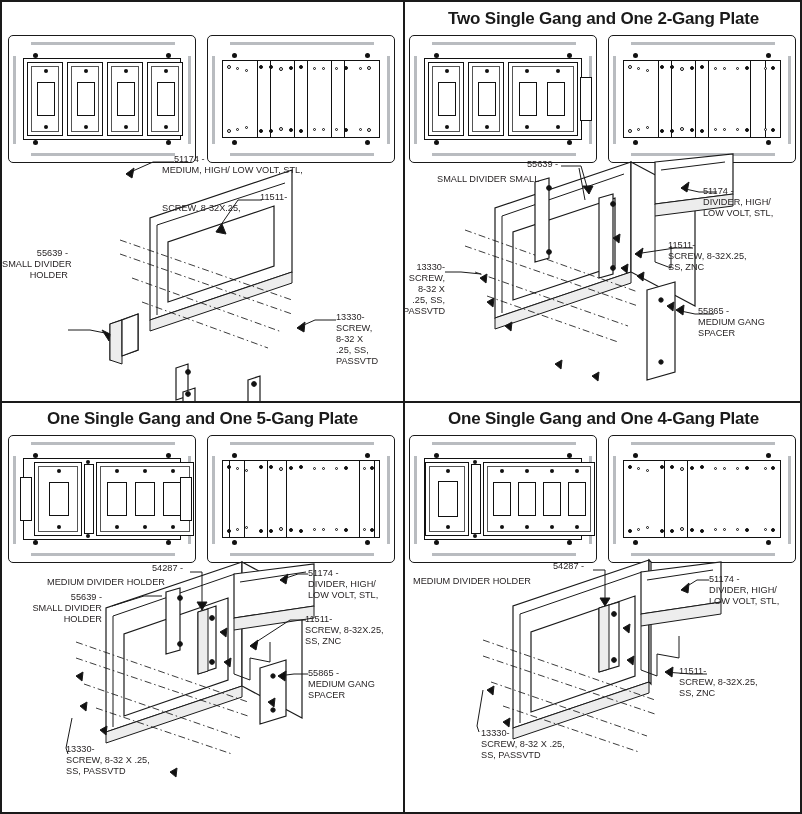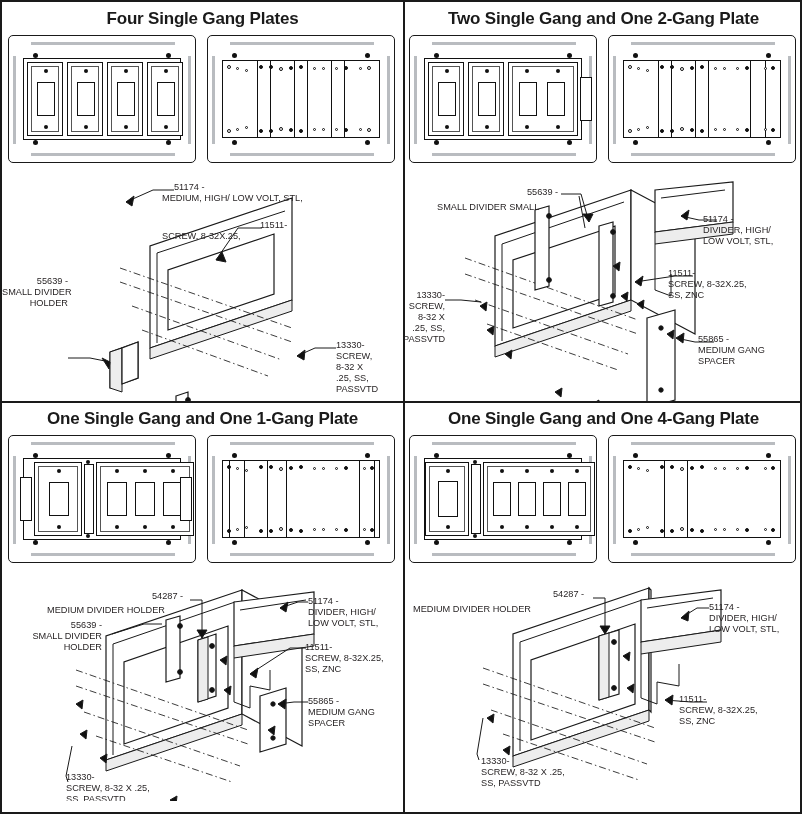--- a/index.html
+++ b/index.html
@@ -27,39 +27,38 @@
   .gangblock{position:absolute;border:1.2px solid #111;background:#fff;box-sizing:border-box;}
   .gangblock .rim{position:absolute;left:3px;top:3px;right:3px;bottom:3px;border:1px solid #555;}
   .rock{position:absolute;border:1.3px solid #111;background:#fff;box-sizing:border-box;}
   .gdot{position:absolute;width:4px;height:4px;border-radius:50%;background:#111;}
   .rearband{position:absolute;left:14px;top:24px;right:14px;bottom:24px;
             border:1.4px solid #111;background:#fff;box-sizing:border-box;}
   .slot{position:absolute;top:0;bottom:0;border-left:1.2px solid #111;border-right:1.2px solid #111;background:#fff;}
   .hole{position:absolute;width:4px;height:4px;border-radius:50%;border:1px solid #111;background:#fff;box-sizing:border-box;}
   .hole.f{background:#111;}
   .hole.sm{width:3px;height:3px;}
-  .asm{position:absolute;left:0;top:176px;width:401px;height:239px;}
+  .asm{position:absolute;left:0;top:148px;width:401px;height:239px;}
   .lbl{position:absolute;font-size:9.2px;line-height:10.6px;color:#231f20;white-space:pre;}
   .lbl.r{text-align:right;}
   svg{position:absolute;left:0;top:0;overflow:visible;}
   .ln{stroke:#1a1a1a;stroke-width:1;fill:none;}
   .dash{stroke:#1a1a1a;stroke-width:.85;fill:none;stroke-dasharray:7 3 1.5 3;}
   .part{stroke:#1a1a1a;stroke-width:1.2;fill:#fff;}
   .partg{stroke:#1a1a1a;stroke-width:1;fill:#ededed;}
   .scr{stroke:#1a1a1a;stroke-width:1;fill:#111;}
 </style>
 </head>
 <body>
 
 <div id="sheet">
   <div class="vdiv"></div>
   <div class="hdiv"></div>
 
   <div class="quad" id="q1">
-    <div class="qtitle">Four Single Gang Plates</div>
 
     <div class="plates">
       <div class="plate left">
         <div class="pbar t"></div>
         <div class="pbar b"></div>
         <div class="pside l"></div>
         <div class="pside r"></div>
         <div class="cdot" style="left:24px;top:17px"></div>
         <div class="cdot" style="right:24px;top:17px"></div>
         <div class="cdot" style="left:24px;bottom:17px"></div>
@@ -366,21 +365,21 @@
 
       <div class="lbl r" style="left:0;top:112px;width:42px">13330-</div>
       <div class="lbl r" style="left:0;top:123px;width:42px">SCREW,</div>
       <div class="lbl r" style="left:0;top:134px;width:42px">8-32 X</div>
       <div class="lbl r" style="left:0;top:145px;width:42px">.25, SS,</div>
       <div class="lbl r" style="left:0;top:156px;width:42px">PASSVTD</div>
     </div>
   </div>
 
   <div class="quad" id="q3">
-    <div class="qtitle">One Single Gang and One 1-Gang Plate</div>
+    <div class="qtitle">One Single Gang and One 5-Gang Plate</div>
 
     <div class="plates">
       <div class="plate left">
         <div class="pbar t"></div>
           <div class="pbar b"></div>
           <div class="pside l"></div>
           <div class="pside r"></div>
         <div class="cdot" style="left:24px;top:17px"></div>
           <div class="cdot" style="right:24px;top:17px"></div>
         <div class="cdot" style="left:24px;bottom:17px"></div>

